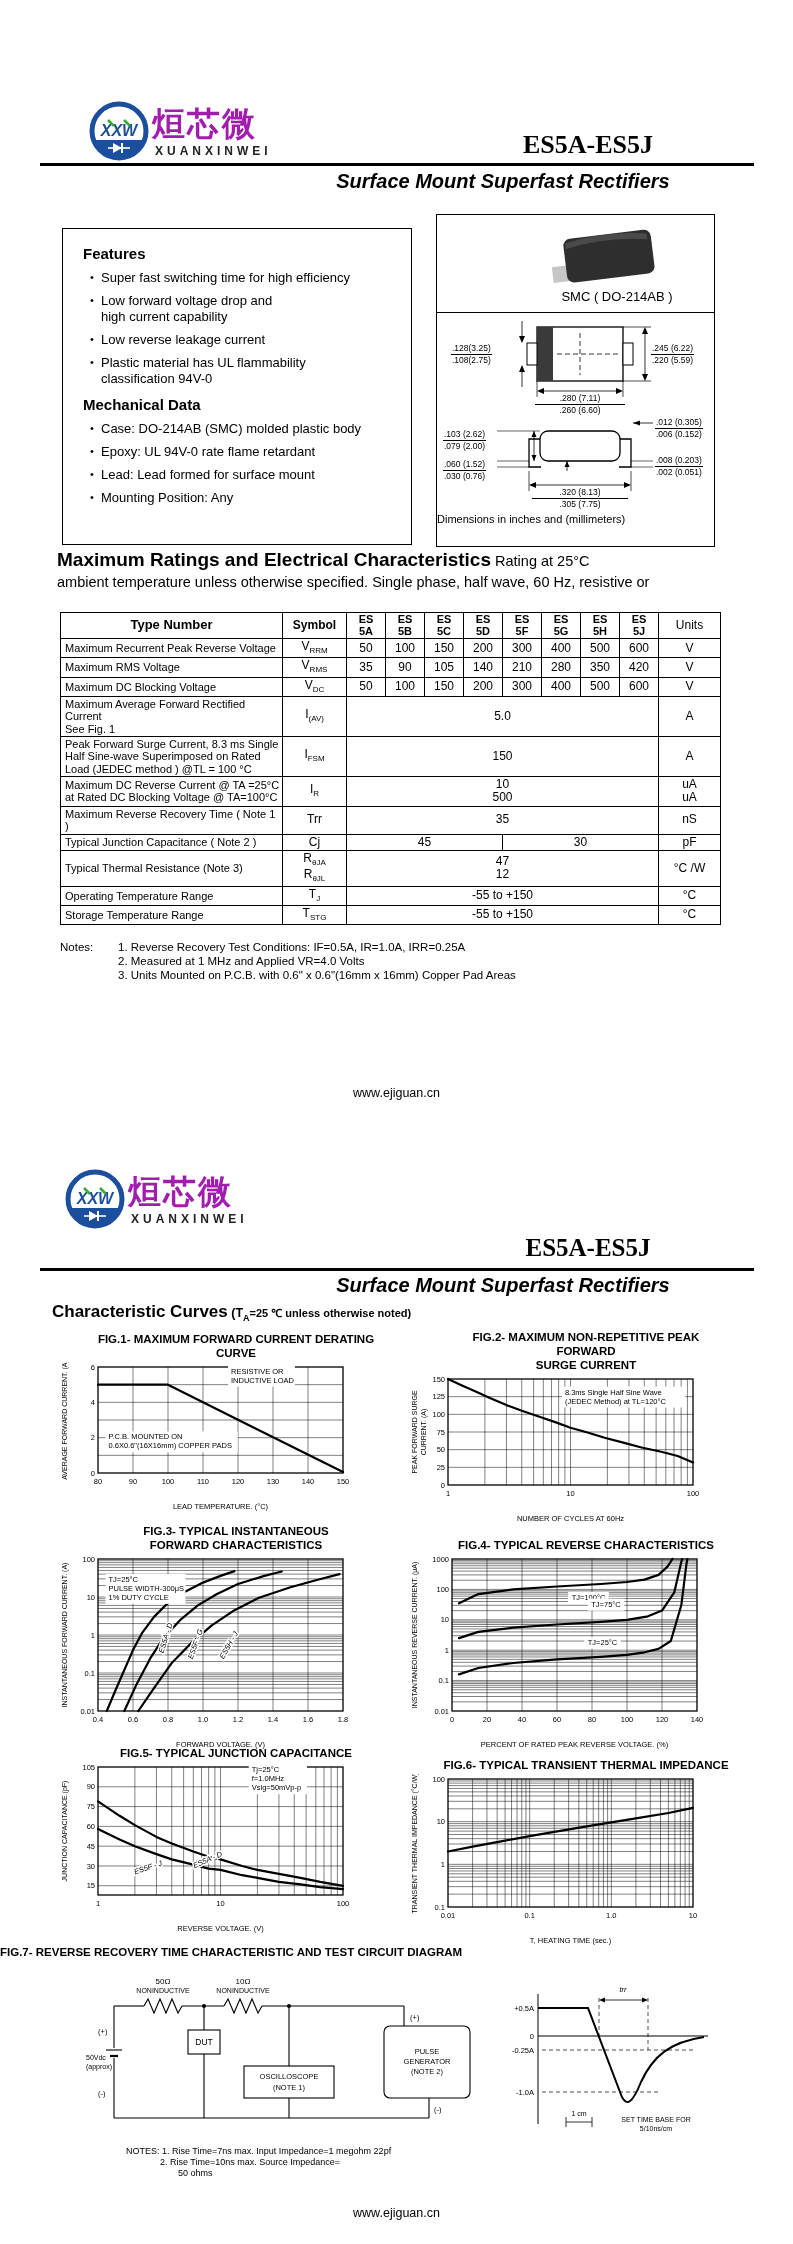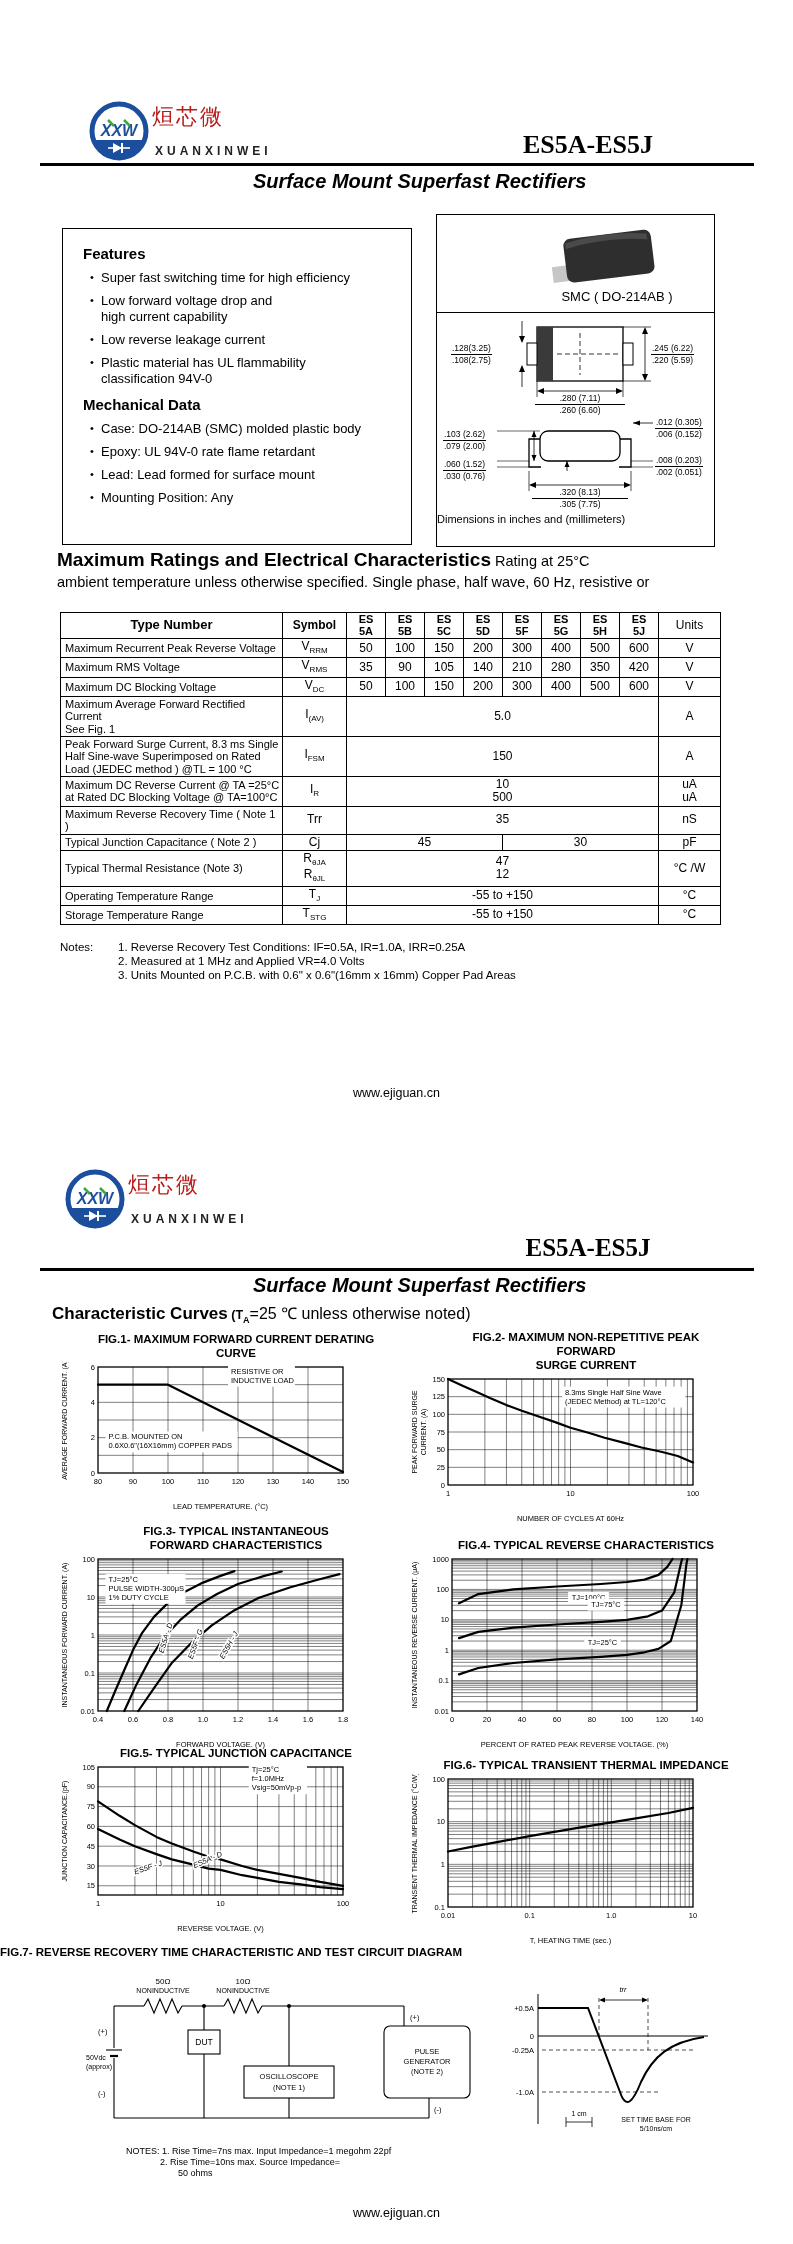--- a/index.html
+++ b/index.html
@@ -1,23 +1,23 @@
 <!DOCTYPE html>
 <html><head>
 <meta charset="utf-8">
 <style>
   html,body{margin:0;padding:0;background:#fff}
   .page{position:relative;width:793px;height:2244px;background:#fff;overflow:hidden;
         font-family:"Liberation Sans",sans-serif;color:#000}
   .abs{position:absolute}
-  .brand-cn{font-family:"DejaVu Sans",sans-serif;font-weight:400;font-size:22px;letter-spacing:2px;color:#b91c1c}
+  .brand-cn{font-family:"DejaVu Sans",sans-serif;font-weight:700;font-size:33px;letter-spacing:2px;color:#a21caf}
   .brand-en{font-size:12px;font-weight:700;letter-spacing:4px;color:#222}
   .part{font-family:"Liberation Serif",serif;font-weight:700;font-size:26px;text-align:center}
   .rule{background:#000;height:3px}
-  .subtitle{font-style:italic;font-weight:700;font-size:20px;text-align:left}
+  .subtitle{font-style:italic;font-weight:700;font-size:20px;text-align:center}
   .boxed{border:1.6px solid #000}
   .feat-title{font-weight:700;font-size:15px;margin-bottom:8px}
   ul.blist{list-style:none;margin:0;padding:0;font-size:13px}
   ul.blist li{display:flex;margin-bottom:7px}
   ul.blist .bul{width:18px;text-align:center;flex:0 0 18px;font-size:11px;padding-top:1px}
   ul.blist .lines div{line-height:16px}
   .dim{position:absolute;font-size:8.5px;line-height:1.3;text-align:center}
   .dim .t{display:block;border-bottom:1px solid #000;padding:0 1px}
   .dim .b{display:block}
   .rt{border-collapse:collapse;table-layout:fixed;font-size:12px}
@@ -409,21 +409,21 @@
     <path d="M25,43 L25,53 L34,48 Z" fill="#fff"></path>
     <line x1="34" y1="43" x2="34" y2="53" stroke="#fff" stroke-width="2"></line>
   </svg>
   <div class="abs brand-cn" style="left:128px;top:1170px">烜芯微</div>
   <div class="abs brand-en" style="left:131px;top:1212px">XUANXINWEI</div>
   <div class="abs part" style="left:438px;top:1234px;width:300px;font-size:25px">ES5A-ES5J</div>
   <div class="abs rule" style="left:40px;top:1268px;width:714px"></div>
   <div class="abs subtitle" style="left:253px;top:1274px;width:500px">Surface Mount Superfast Rectifiers</div>
 
   <div class="abs" style="left:52px;top:1302px">
-    <span style="font-weight:700;font-size:17px">Characteristic Curves</span><span style="font-weight:700;font-size:12.5px"> (T</span><sub style="font-weight:700;font-size:9px">A</sub><span style="font-weight:400;font-size:16px">=25 ℃ unless otherwise noted)</span>
+    <span style="font-weight:700;font-size:17px">Characteristic Curves</span><span style="font-weight:700;font-size:12.5px"> (T</span><sub style="font-weight:700;font-size:9px">A</sub><span style="font-weight:700;font-size:11px">=25 ℃ unless otherwise noted)</span>
   </div>
 
   <div class="abs" style="left:58px;top:1330px;width:340px"><div class="fig-title" style="min-height:30px">
         <div>FIG.1- MAXIMUM FORWARD CURRENT DERATING</div>
         <div>CURVE</div>
       </div><svg width="340" height="150">
         <line x1="75" y1="5" x2="75" y2="111" stroke="#000" stroke-width="0.5"></line>
         <line x1="110" y1="5" x2="110" y2="111" stroke="#000" stroke-width="0.5"></line>
         <line x1="145" y1="5" x2="145" y2="111" stroke="#000" stroke-width="0.5"></line>
         <line x1="180" y1="5" x2="180" y2="111" stroke="#000" stroke-width="0.5"></line>

